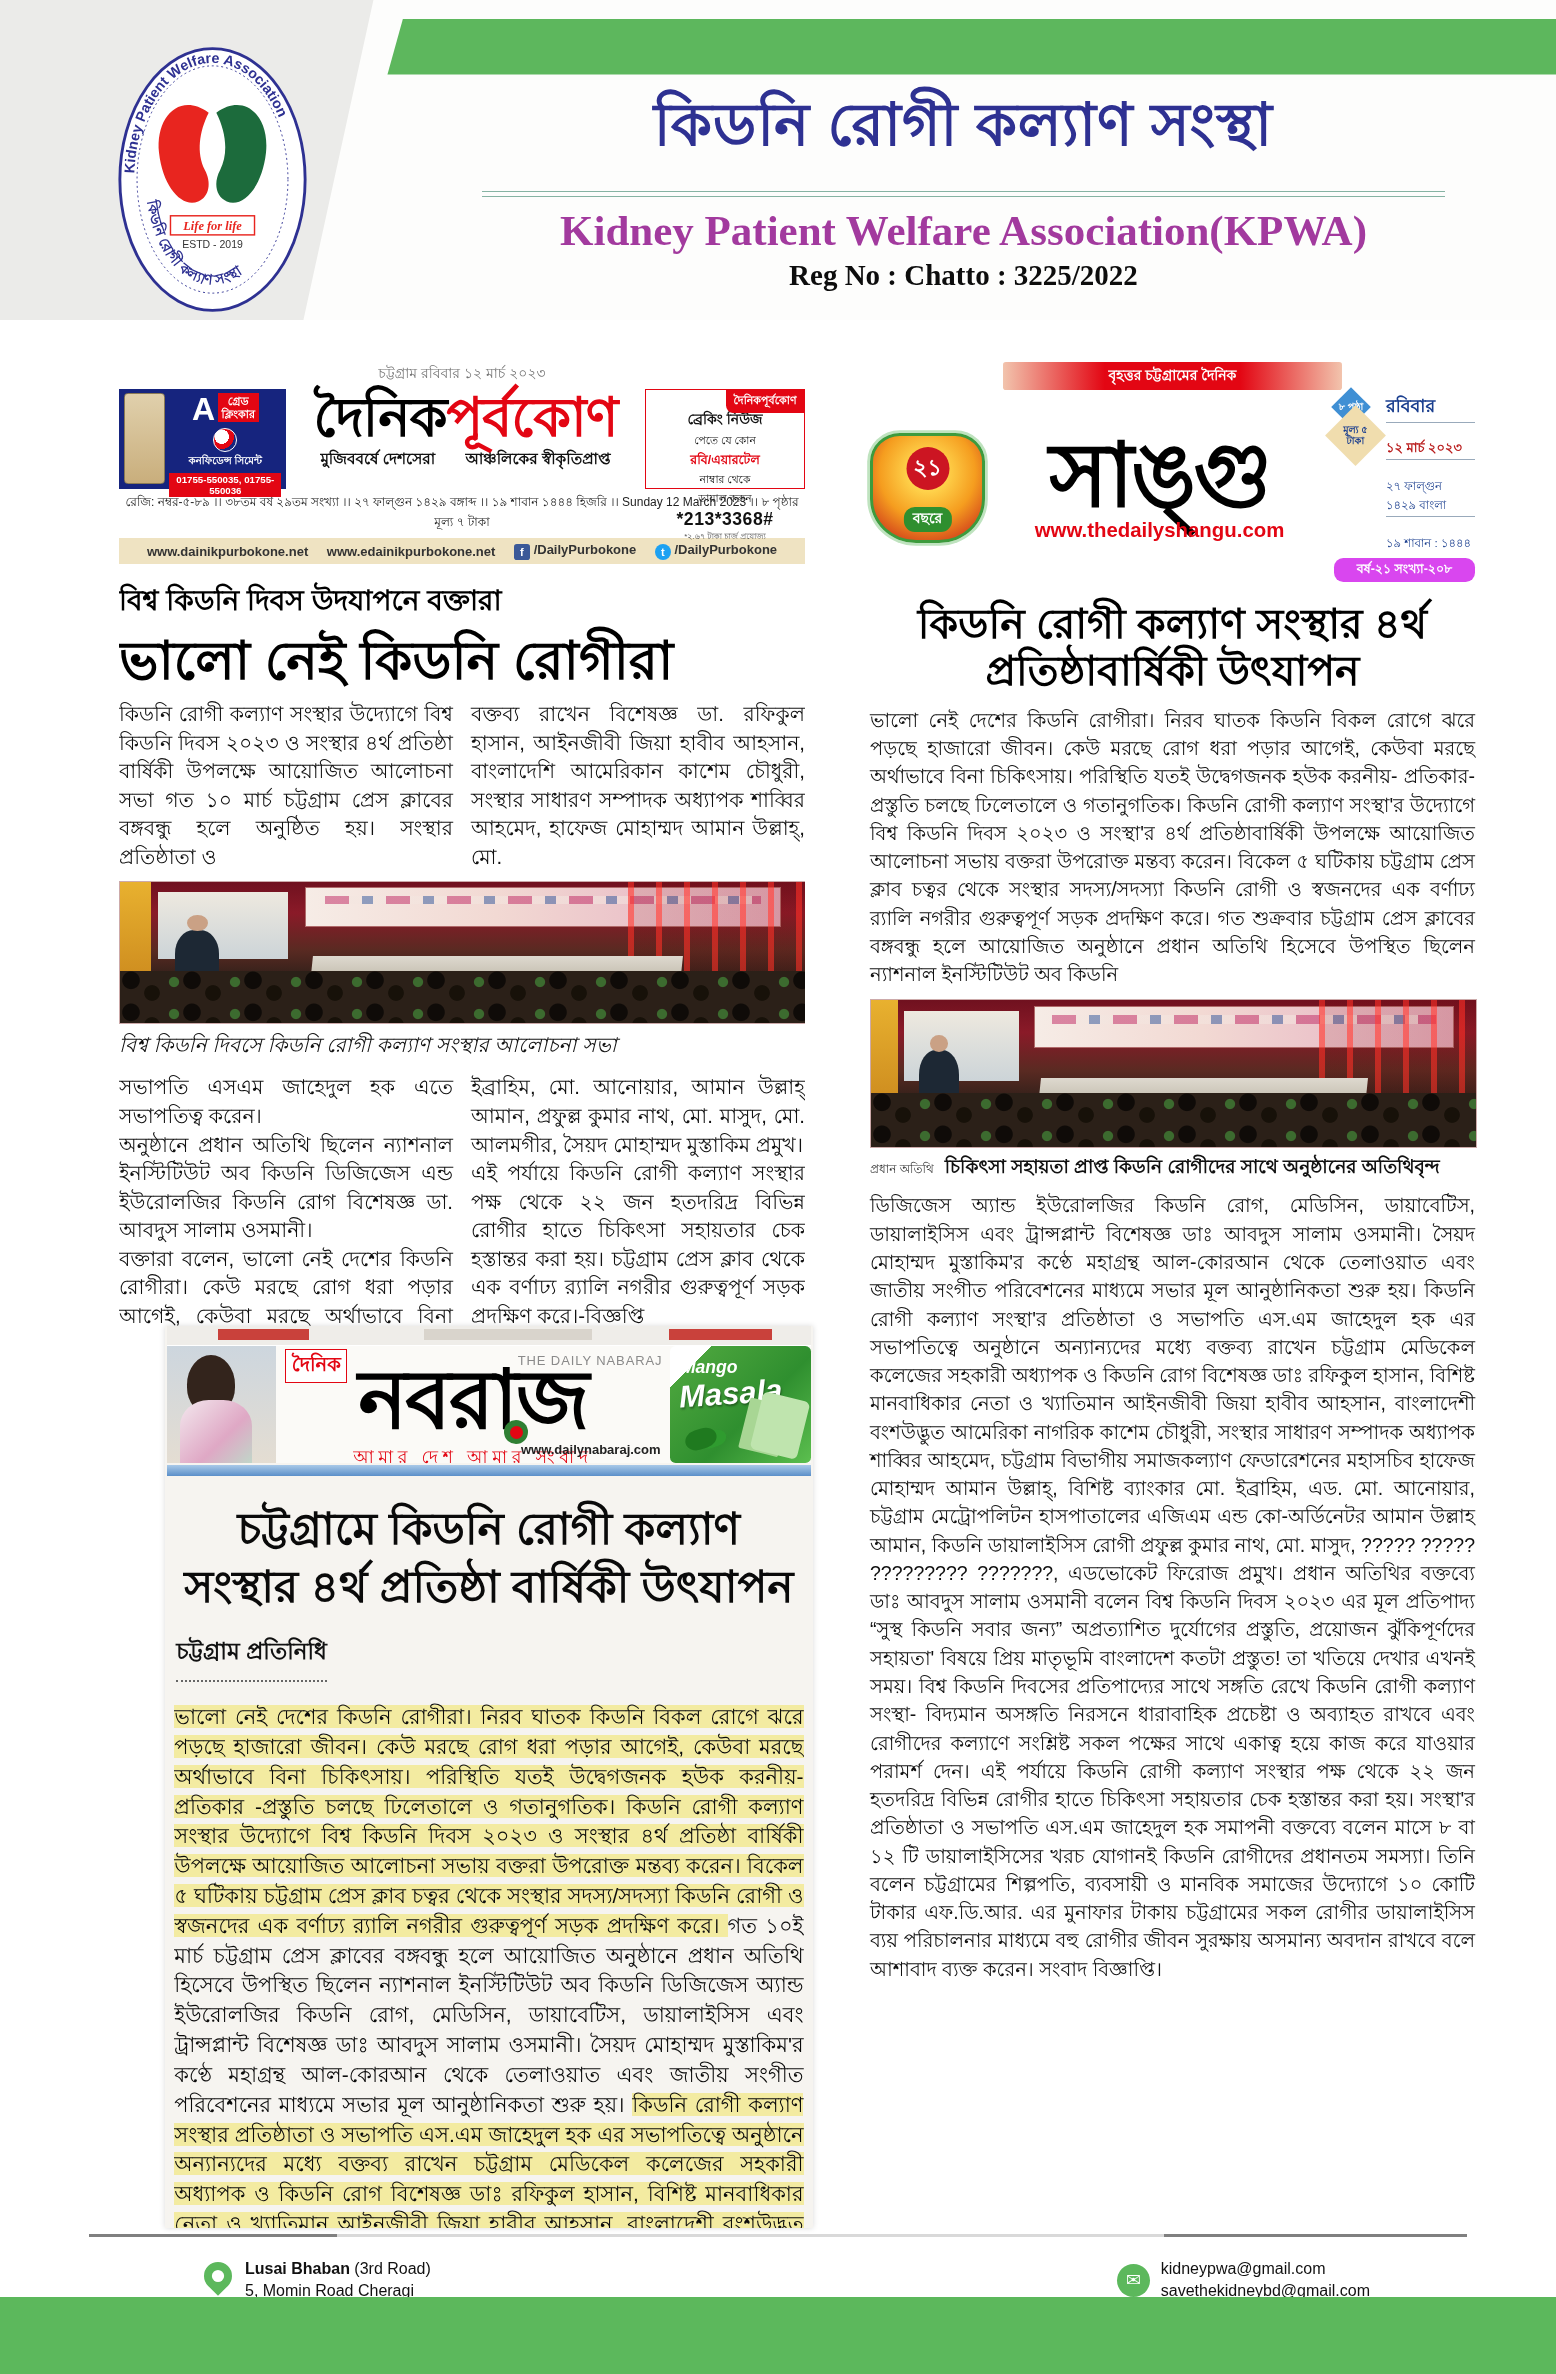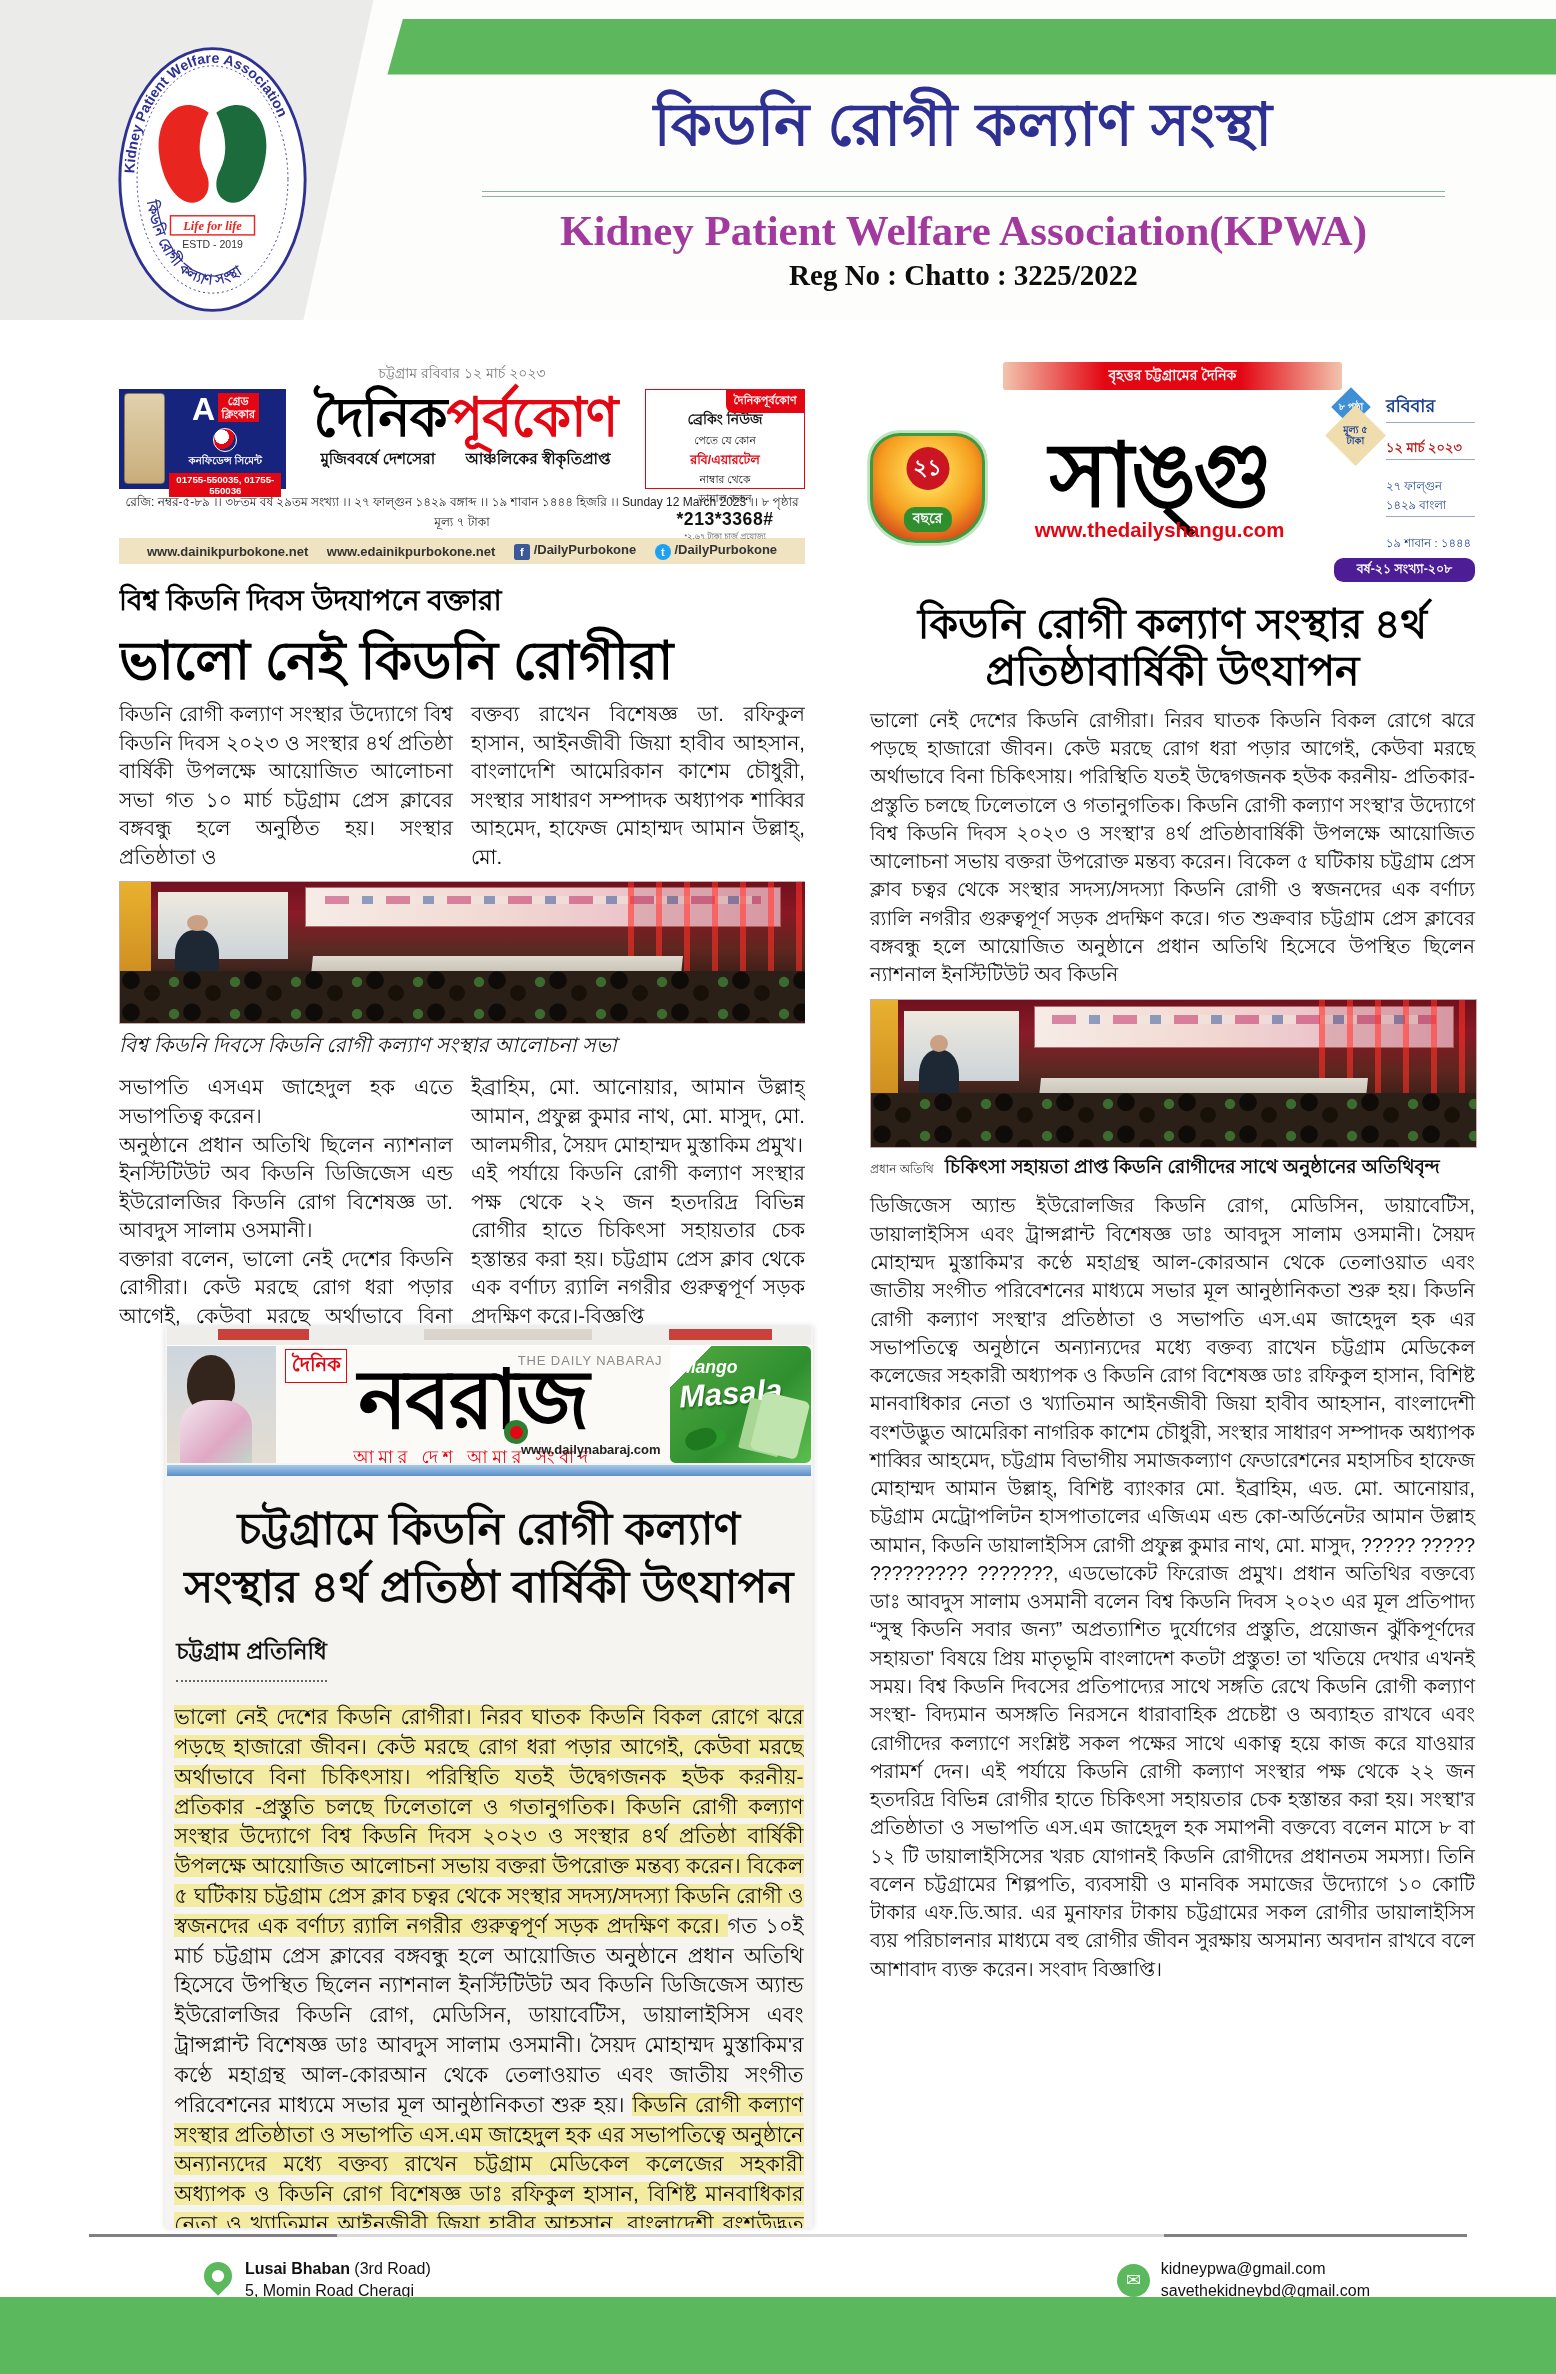--- a/index.html
+++ b/index.html
@@ -108,21 +108,21 @@
   .sg-diamonds{float:left;width:48px;position:relative;height:70px;}
   .dmd{position:absolute;width:43px;height:43px;transform:rotate(45deg);display:flex;align-items:center;
        justify-content:center;text-align:center;}
   .dmd span{transform:rotate(-45deg);font-size:9.7px;font-weight:bold;line-height:1.1;}
   .dmd.blue{left:2.8px;top:0;background:#3f8fd4;color:#fff;width:28px;height:28px;}
   .dmd.tan{left:0;top:20.4px;background:#f0ddae;color:#1b3f8f;}
   .sg-dates{margin-left:52px;}
   .sg-day{color:#1b3f8f;font-size:17.6px;font-weight:bold;}
   .sg-d1{color:#b91c1c;font-weight:bold;font-size:13px;border-top:0.9px solid #9ab;padding-top:15px;}
   .sg-d2,.sg-d3{color:#1b3f8f;font-size:11.6px;border-top:0.9px solid #9ab;padding-top:18px;}
-  .sg-issue{clear:both;background:#4c1d95;color:#fff;text-align:center;font-size:12.5px;font-weight:bold;
+  .sg-issue{clear:both;background:#d946ef;color:#fff;text-align:center;font-size:12.5px;font-weight:bold;
      border-radius:9.3px;padding:1.9px 0;margin-top:3.7px;}
   .sg-headline{text-align:center;font-size:41px;font-weight:bold;line-height:1.15;margin:18.6px 0 11px;
      white-space:pre-line;color:#000;}
   .sg-body{font-size:19.5px;line-height:1.45;text-align:justify;color:#111;}
   .sg-photo{height:147px;margin:11px 0 4.6px;}
   .sg-caption{display:flex;align-items:baseline;gap:11px;margin-bottom:7.4px;}
   .sg-caplabel{font-size:12px;color:#333;white-space:nowrap;}
   .sg-captext{font-size:18.6px;font-weight:bold;color:#111;}
 
   

